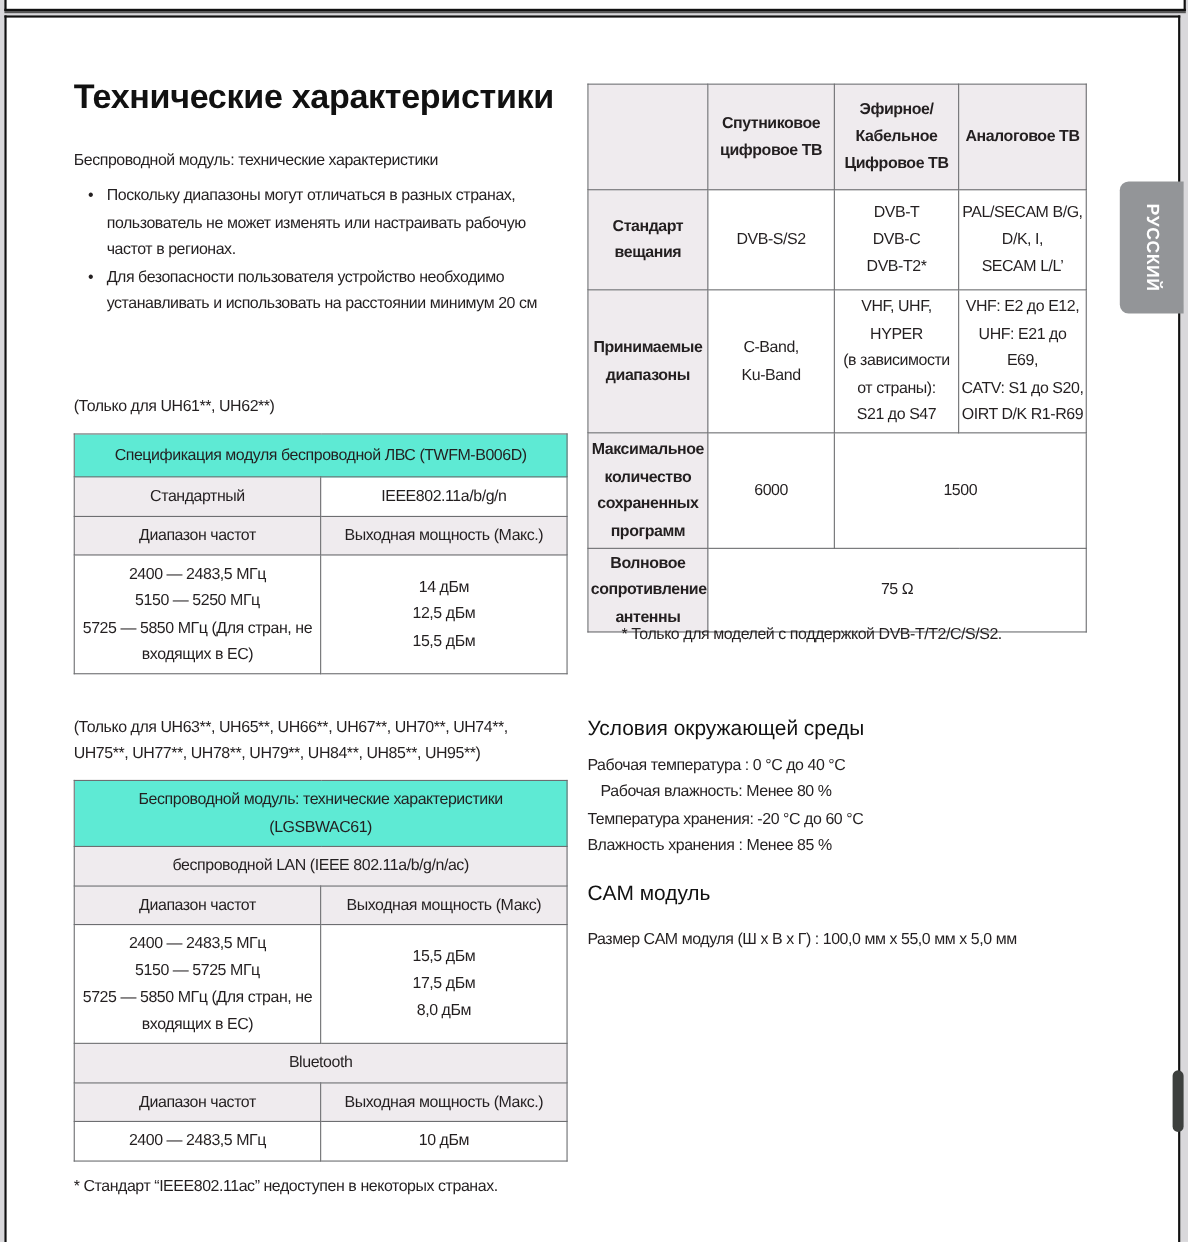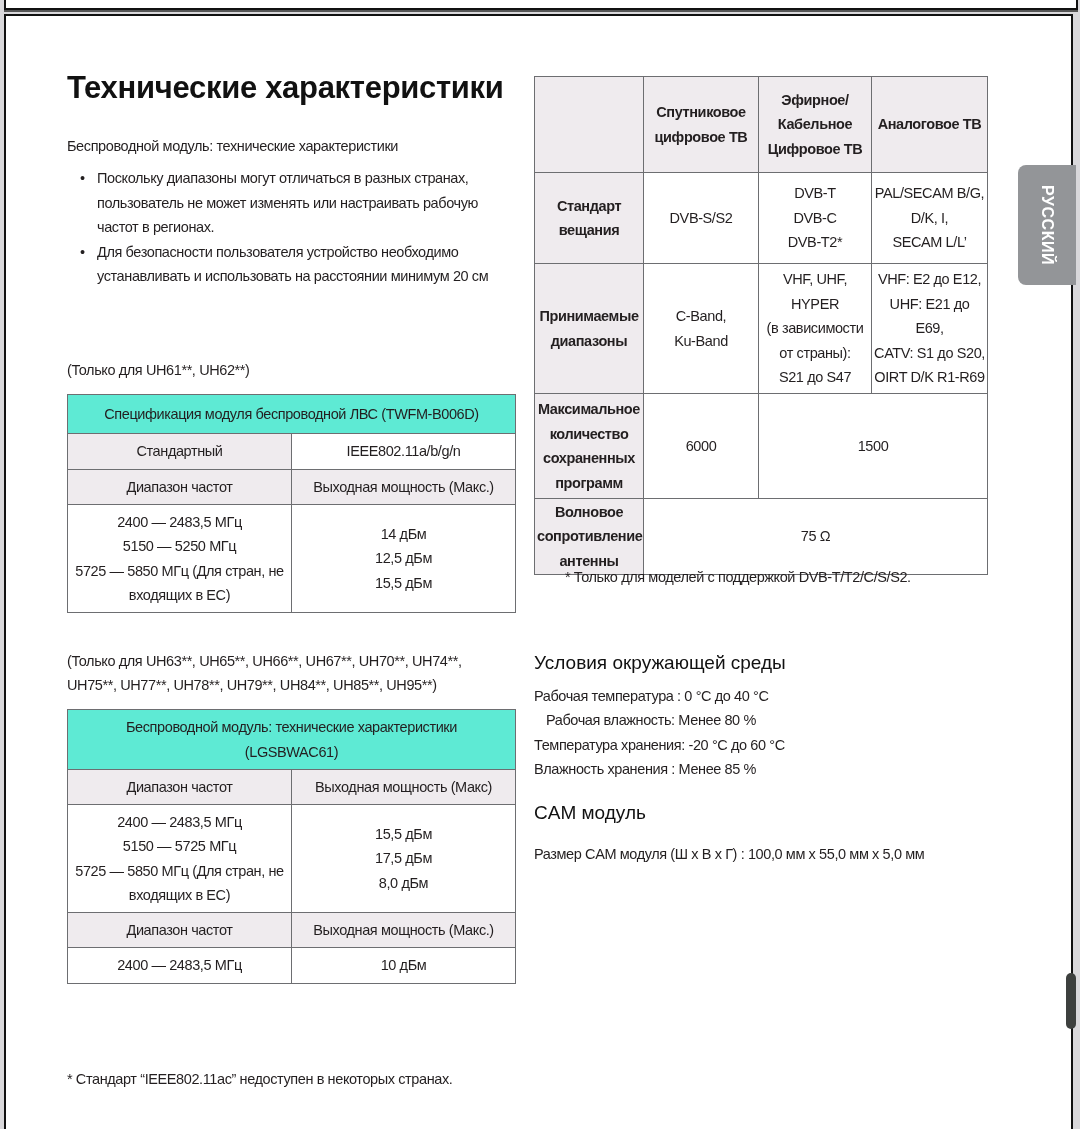--- a/index.html
+++ b/index.html
@@ -117,32 +117,38 @@
 <table class="spec" style="left:67px; top:709px; width:448px;">
   <colgroup>
       <col style="width:224px">
       <col style="width:224px">
     </colgroup>
   <tbody>
       <tr style="height:60px">
     <td colspan="2" class="hdr-dark multiline">Беспроводной модуль: технические характеристики
 (LGSBWAC61)</td>
   </tr>
+  <tr style="height:36px">
+    <td colspan="2" class="hdr-light">беспроводной LAN (IEEE 802.11a/b/g/n/ac)</td>
+  </tr>
   <tr style="height:35px">
     <td class="hdr-light">Диапазон частот</td>
     <td class="hdr-light">Выходная мощность (Макс)</td>
   </tr>
   <tr style="height:108px">
     <td class="multiline">2400 — 2483,5 МГц
 5150 — 5725 МГц
 5725 — 5850 МГц (Для стран, не
 входящих в ЕС)</td>
     <td class="multiline">15,5 дБм
 17,5 дБм
 8,0 дБм</td>
+  </tr>
+  <tr style="height:36px">
+    <td colspan="2" class="hdr-light">Bluetooth</td>
   </tr>
   <tr style="height:35px">
     <td class="hdr-light">Диапазон частот</td>
     <td class="hdr-light">Выходная мощность (Макс.)</td>
   </tr>
   <tr style="height:36px">
     <td>2400 — 2483,5 МГц</td>
     <td>10 дБм</td>
   </tr>
 </tbody>

